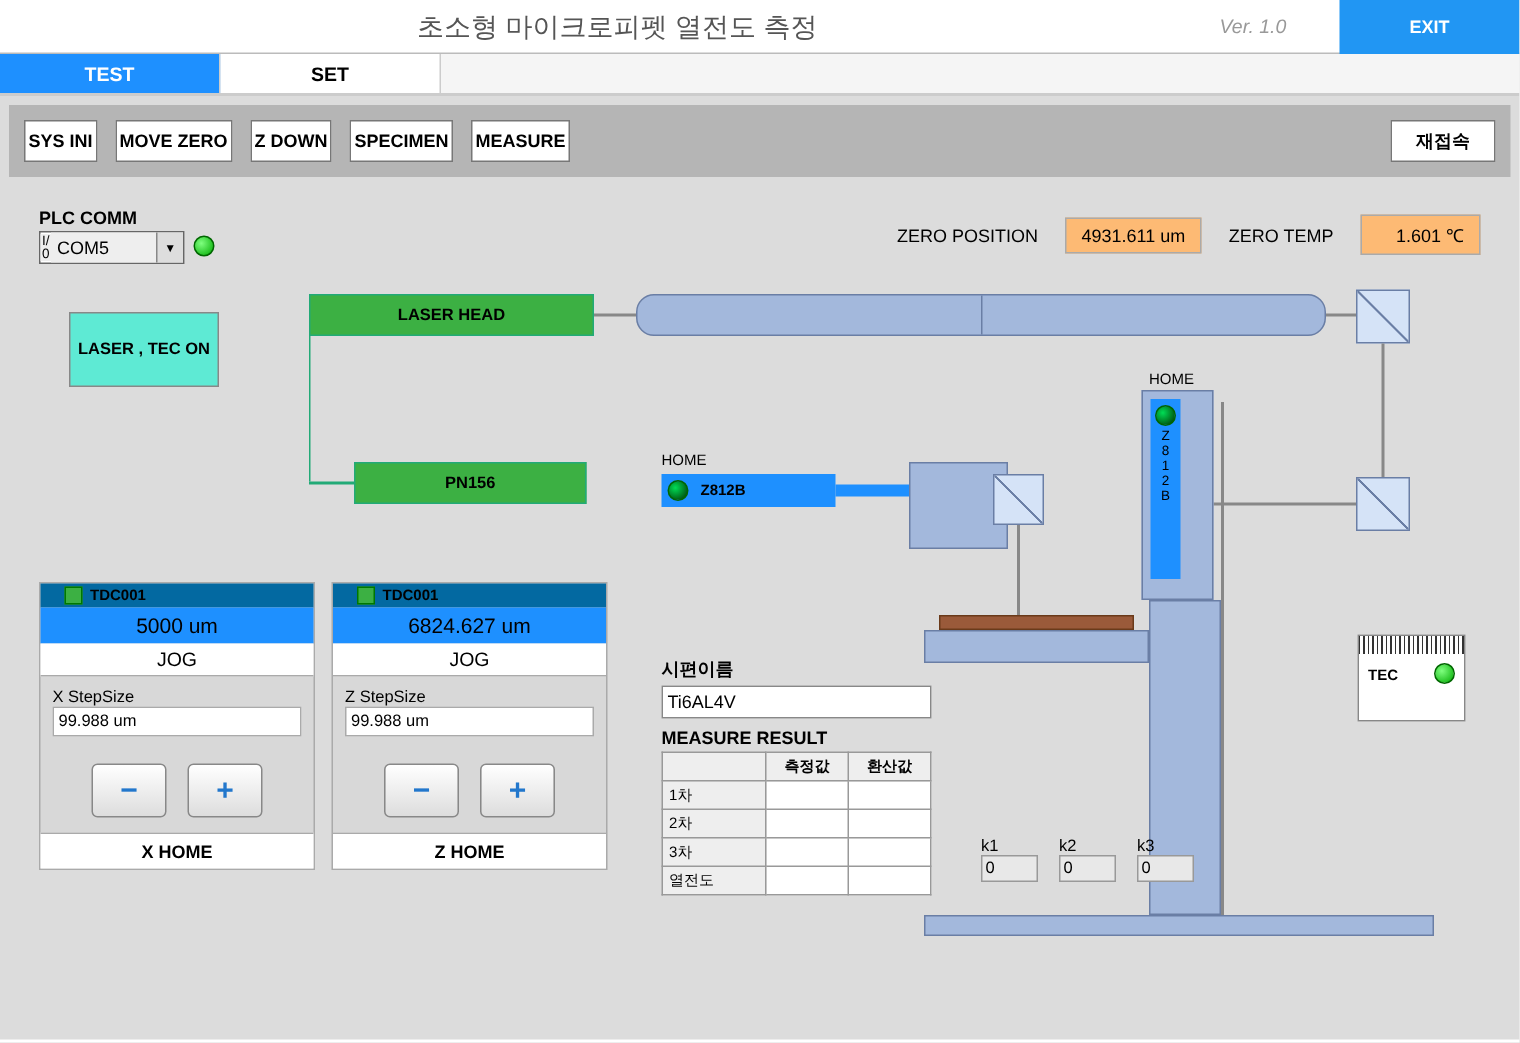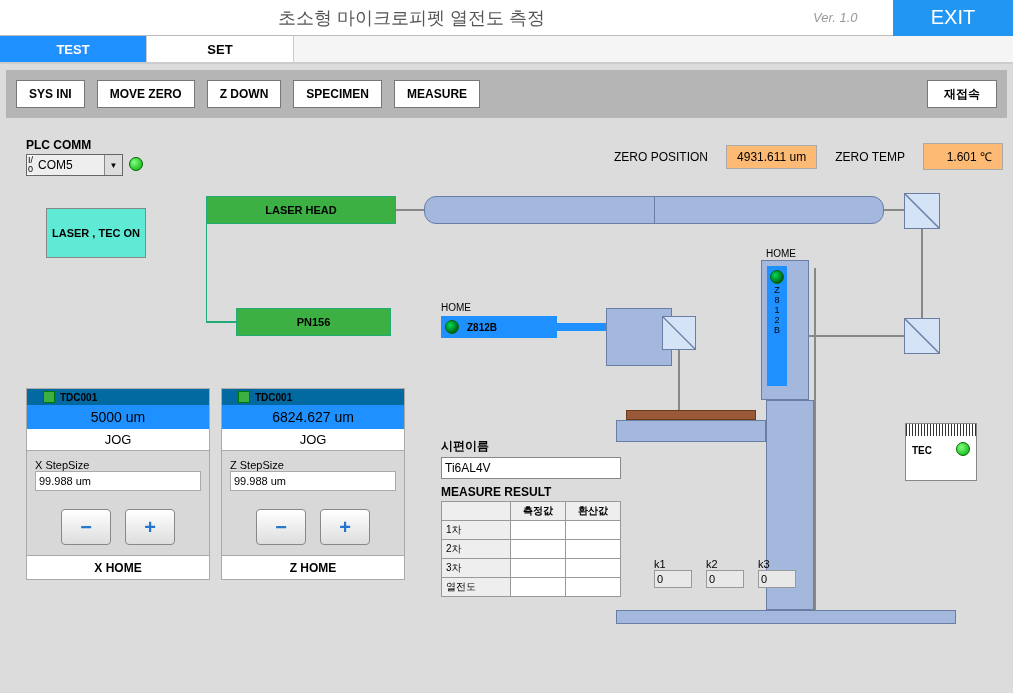--- a/index.html
+++ b/index.html
@@ -2,49 +2,49 @@
 <html><head>
 <meta charset="utf-8">
 <style>
 * { box-sizing: border-box; margin: 0; padding: 0; }
 body { font-family: "Malgun Gothic", Arial, sans-serif; background: #fff; width: 1013px; height: 695px; overflow: hidden; position: relative; }
 
 
 .header { display: flex; align-items: center; height: 36px; border-bottom: 1px solid #bbb; }
 .header .title { flex: 1; text-align: center; font-size: 18px; color: #555; font-weight: 500; }
 .header .ver { font-style: italic; color: #999; font-size: 13px; margin-right: 10px; width: 70px; }
-.header .exit { background: #2196f3; color: #fff; height: 36px; width: 120px; font-size: 20px; font-weight: normal; border: none; display: flex; align-items: center; justify-content: center; cursor: pointer; }
+.header .exit { background: #2196f3; color: #fff; height: 36px; width: 120px; font-size: 12px; font-weight: bold; border: none; display: flex; align-items: center; justify-content: center; cursor: pointer; }
 
 
 .tabs { height: 28px; display: flex; border-bottom: 2px solid #ccc; background: #f5f5f5; }
 .tab { width: 147px; display: flex; align-items: center; justify-content: center; font-size: 13px; font-weight: bold; border-right: 1px solid #ccc; background: #fff; cursor: pointer; }
 .tab.active { background: #1e90ff; color: #fff; }
 
 
 .main { position: relative; background: #dcdcdc; height: 629px; padding: 6px; }
 
 
 .cmdbar { background: #b5b5b5; height: 48px; padding: 8px 10px; display: flex; align-items: center; gap: 12px; }
-.cmdbtn { background: #fff; border: 1px solid #777; height: 28px; padding: 0 12px; font-size: 12px; font-weight: bold; cursor: pointer; }
+.cmdbtn { background: #fff; border: 1px solid #777; height: 28px; padding: 0 2px; font-size: 12px; font-weight: bold; cursor: pointer; }
 
 
 .content { position: relative; height: 560px; }
 
 
 .plc { position: absolute; left: 20px; top: 20px; }
 .plc .lbl { font-size: 12px; font-weight: bold; }
 .plc .combo { display: flex; align-items: center; border: 1px solid #666; background: #fff; margin-top: 2px; }
 .plc .io { font-size: 9px; background: #eee; padding: 0 1px; line-height: 1; }
 .plc .combo input { border: none; background: #eee; width: 70px; height: 20px; padding: 0 4px; font-size: 12px; }
 .plc .combo .dd { width: 18px; height: 20px; background: #ddd; border-left: 1px solid #888; display: flex; align-items: center; justify-content: center; font-size: 8px; cursor: pointer; }
 .led { display: inline-block; width: 14px; height: 14px; border-radius: 50%; background: radial-gradient(circle at 35% 35%, #7fff7f, #0a0); border: 1px solid #060; vertical-align: middle; margin-left: 6px; }
 .led.dark { background: radial-gradient(circle at 35% 35%, #0d5, #030); }
 
 
-.zeroinfo { position: absolute; right: 4px; top: 25px; display: flex; gap: 18px; align-items: center; font-size: 12px; }
+.zeroinfo { position: absolute; right: 20px; top: 25px; display: flex; gap: 18px; align-items: center; font-size: 12px; }
 .zeroinfo .val { background: #fdba74; border: 1px solid #aaa; padding: 4px 10px; min-width: 80px; text-align: right; }
 
 
 .laser-tec { position: absolute; left: 40px; top: 90px; width: 100px; height: 50px; background: #5eead4; border: 1px solid #888; font-size: 11px; font-weight: bold; cursor: pointer; }
 
 
 .d { position: absolute; }
 .green-block { background: #3cb043; border: 1px solid #2a7; color: #000; font-size: 11px; font-weight: bold; display: flex; align-items: center; justify-content: center; }
 .tube { background: #a3b8dc; border: 1px solid #6a7ea5; border-radius: 12px; }
 .prism { background: #d5e3f7; border: 1px solid #6a7ea5; }

